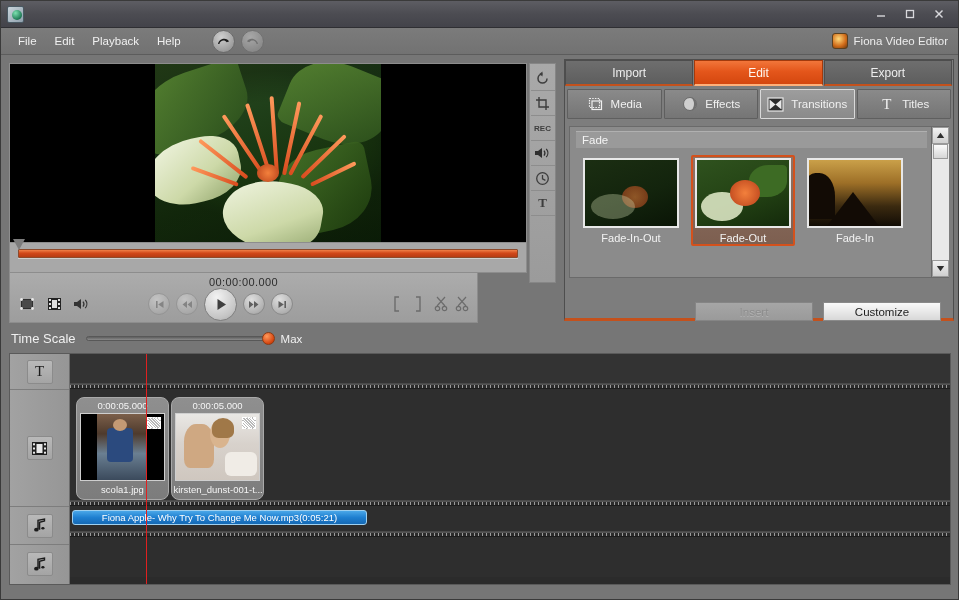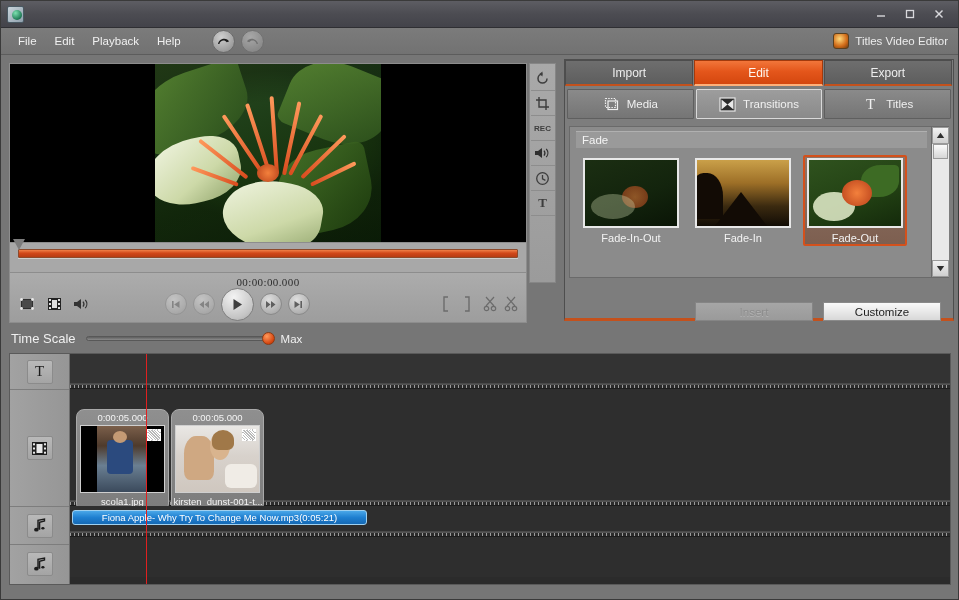--- a/index.html
+++ b/index.html
@@ -129,24 +129,23 @@
   .scrub-head {
     position: absolute; left: -6px; top: -11px;
     width: 0; height: 0;
     border-left: 6px solid transparent;
     border-right: 6px solid transparent;
     border-top: 11px solid #7d7d7d;
   }
   .scrub-sub { height: 10px; border-top: 1px solid #cfcfcf; }
 
   .player-panel {
-    width: 518px; background: linear-gradient(to bottom,#acacac,#9d9d9d);
+    width: 469px; background: linear-gradient(to bottom,#acacac,#9d9d9d);
     border: 1px solid #8d8d8d; border-top: none;
     padding: 2px 8px 6px 8px;
-    font-family: Liberation Serif, serif;
   }
   .timecode {
     text-align: center; color: #2d2d2d;
     font-size: 11px; letter-spacing: .4px; padding: 1px 0 4px 0;
   }
   .transport-row { display: flex; align-items: center; height: 24px; }
   .small-icon-btn {
     width: 18px; height: 16px; margin-right: 9px;
     display: flex; align-items: center; justify-content: center;
   }
@@ -334,21 +333,21 @@
   .ruler-strip {
     height: 5px; width: 100%;
     background: repeating-linear-gradient(to right,#9b9b9b 0 1px,#2b2b2b 1px 4px);
     border-top: 1px solid #555; border-bottom: 1px solid #1d1d1d;
   }
   .playhead {
     position: absolute; top: 0; bottom: 0; width: 1px;
     background: #e02020; z-index: 30;
   }
   .clip {
-    position: absolute; top: 20px;
+    position: absolute; top: 8px;
     width: 93px; height: 103px;
     background: linear-gradient(to bottom,#8f8f8f,#7c7c7c);
     border: 1px solid #a9a9a9; border-radius: 8px;
     display: flex; flex-direction: column; align-items: center;
     padding-top: 2px;
   }
   .clip-time { color: #f4f4f4; font-size: 9.5px; }
   .clip-thumb {
     width: 85px; height: 68px; margin-top: 2px;
     border: 1px solid #cfcfcf; position: relative; overflow: hidden;
@@ -413,21 +412,21 @@
           </svg>
       </div>
       <div class="hist-btn disabled">
         <svg width="15" height="13" viewBox="0 0 15 13">
             <path d="M13 9 C12 3.2 4 2 2 6.5 L4.4 7.2 C6 4.2 11 5 11.6 9 Z" fill="#6d6d6d"></path>
           </svg>
       </div>
     </div>
     <div class="brand">
       <div class="brand-ico"></div>
-      <div class="brand-text">Titles Video Editor</div>
+      <div class="brand-text">Fiona Video Editor</div>
     </div>
   </div>
 
   <div class="left-col">
 
     <div class="video-frame">
       <div class="pillar"></div>
       <div class="video-img">
         <div class="leaf" style="left:-6%;top:4%;width:48%;height:40%;transform:rotate(-18deg);"></div>
         <div class="leaf" style="right:-4%;top:0%;width:46%;height:44%;transform:rotate(22deg);"></div>
@@ -592,20 +591,29 @@
     <div class="sub-tabs">
       <div class="sub-tab">
         <span class="sub-ico">
           <svg width="15" height="14" viewBox="0 0 15 14">
               <rect x="1.5" y="1.5" width="10" height="9" fill="none" stroke="#f0f0f0" stroke-width="1.2" stroke-dasharray="1.5 1.2"></rect>
               <rect x="4" y="4" width="9.5" height="8.5" fill="none" stroke="#f0f0f0" stroke-width="1.2"></rect>
             </svg>
         </span>
         <span>Media</span>
       </div>
+      <div class="sub-tab">
+        <span class="sub-ico">
+          <svg width="16" height="16" viewBox="0 0 16 16">
+              <circle cx="8" cy="8" r="6.5" fill="#cfcfcf" stroke="#6a6a6a"></circle>
+              <path d="M8 1.5 A6.5 6.5 0 0 1 8 14.5 A4 6.5 0 0 0 8 1.5" fill="#6f6f6f"></path>
+            </svg>
+        </span>
+        <span>Effects</span>
+      </div>
       <div class="sub-tab active">
         <span class="sub-ico">
           <svg width="17" height="15" viewBox="0 0 17 15">
               <rect x="1" y="1" width="15" height="13" fill="#2b2b2b" stroke="#e8e8e8" stroke-width="1.2"></rect>
               <path d="M2.5 2.5 L8.5 7.5 L2.5 12.5 Z M14.5 2.5 L8.5 7.5 L14.5 12.5 Z" fill="#e8e8e8"></path>
             </svg>
         </span>
         <span>Transitions</span>
       </div>
       <div class="sub-tab">
@@ -618,37 +626,37 @@
       <div class="browser-inner">
         <div class="group-head">Fade</div>
         <div class="thumbs">
 
           <div class="thumb-cell">
             <div class="thumb-img" style="background:linear-gradient(160deg,#1b2e12 0%,#13240d 55%,#0a1506 100%);">
               <div class="stamen-core" style="left:52%;top:40%;width:26px;height:22px;opacity:.55;"></div>
               <div style="position:absolute;left:6%;top:52%;width:48%;height:38%;border-radius:55%;background:#cfd9b0;opacity:.35;"></div>
             </div>
             <div class="thumb-label">Fade-In-Out</div>
-          </div>
-
-          <div class="thumb-cell">
-            <div class="thumb-img" style="background:linear-gradient(to bottom,#caa049 0%,#9d6f27 35%,#3b2a10 70%,#120c05 100%);">
-              <div style="position:absolute;left:20%;bottom:0;width:0;height:0;border-left:26px solid transparent;border-right:26px solid transparent;border-bottom:34px solid #120b05;"></div>
-              <div style="position:absolute;left:-6%;top:20%;width:34%;height:70%;background:#120b05;border-radius:40% 50% 0 0;"></div>
-            </div>
-            <div class="thumb-label">Fade-In</div>
           </div>
 
           <div class="thumb-cell selected">
             <div class="thumb-img" style="background:linear-gradient(160deg,#2f521e 0%,#234214 55%,#142a0b 100%);">
               <div style="position:absolute;left:4%;top:48%;width:46%;height:44%;border-radius:58%;background:#e5eecd;opacity:.85;"></div>
               <div style="position:absolute;right:2%;top:8%;width:42%;height:48%;border-radius:50% 12% 50% 12%;background:#3d6b24;"></div>
               <div class="stamen-core" style="left:48%;top:30%;width:30px;height:26px;"></div>
             </div>
             <div class="thumb-label">Fade-Out</div>
+          </div>
+
+          <div class="thumb-cell">
+            <div class="thumb-img" style="background:linear-gradient(to bottom,#caa049 0%,#9d6f27 35%,#3b2a10 70%,#120c05 100%);">
+              <div style="position:absolute;left:20%;bottom:0;width:0;height:0;border-left:26px solid transparent;border-right:26px solid transparent;border-bottom:34px solid #120b05;"></div>
+              <div style="position:absolute;left:-6%;top:20%;width:34%;height:70%;background:#120b05;border-radius:40% 50% 0 0;"></div>
+            </div>
+            <div class="thumb-label">Fade-In</div>
           </div>
 
         </div>
       </div>
       <div class="vscroll">
         <div class="vs-arrow">
           <svg width="9" height="7" viewBox="0 0 9 7">
               <path d="M4.5 0.8 L8.2 6 H0.8 Z" fill="#2f2f2f"></path>
             </svg>
         </div>

